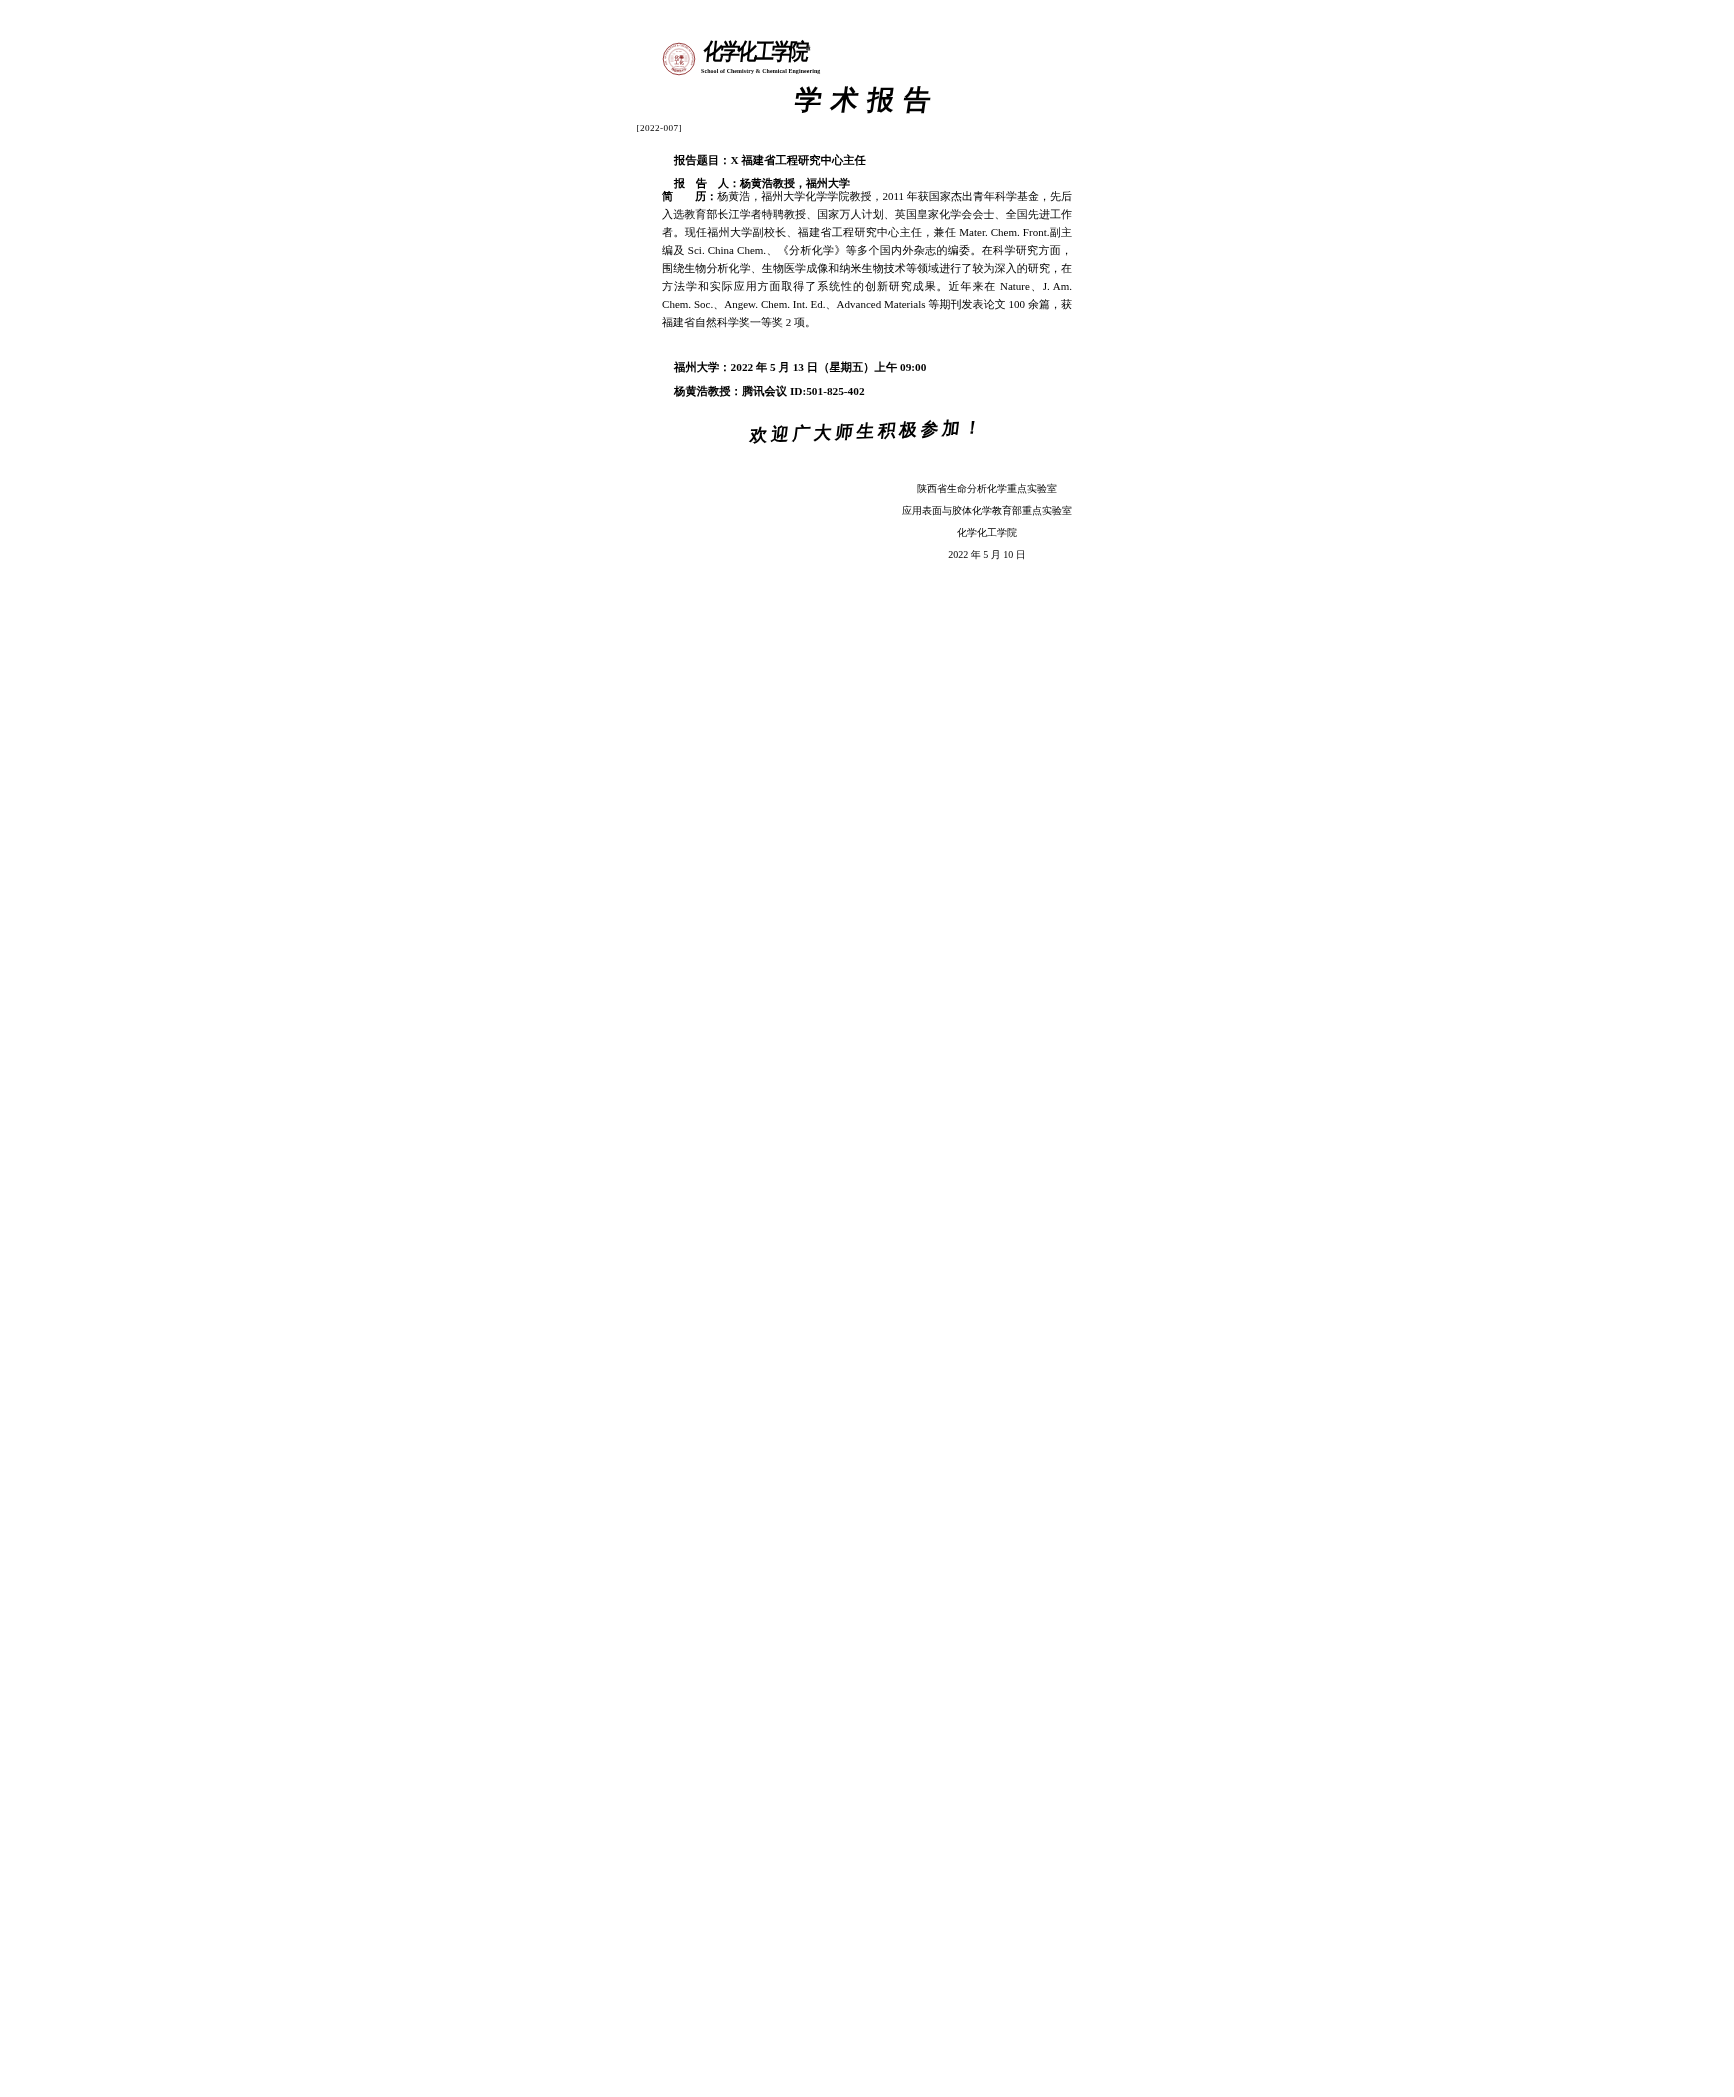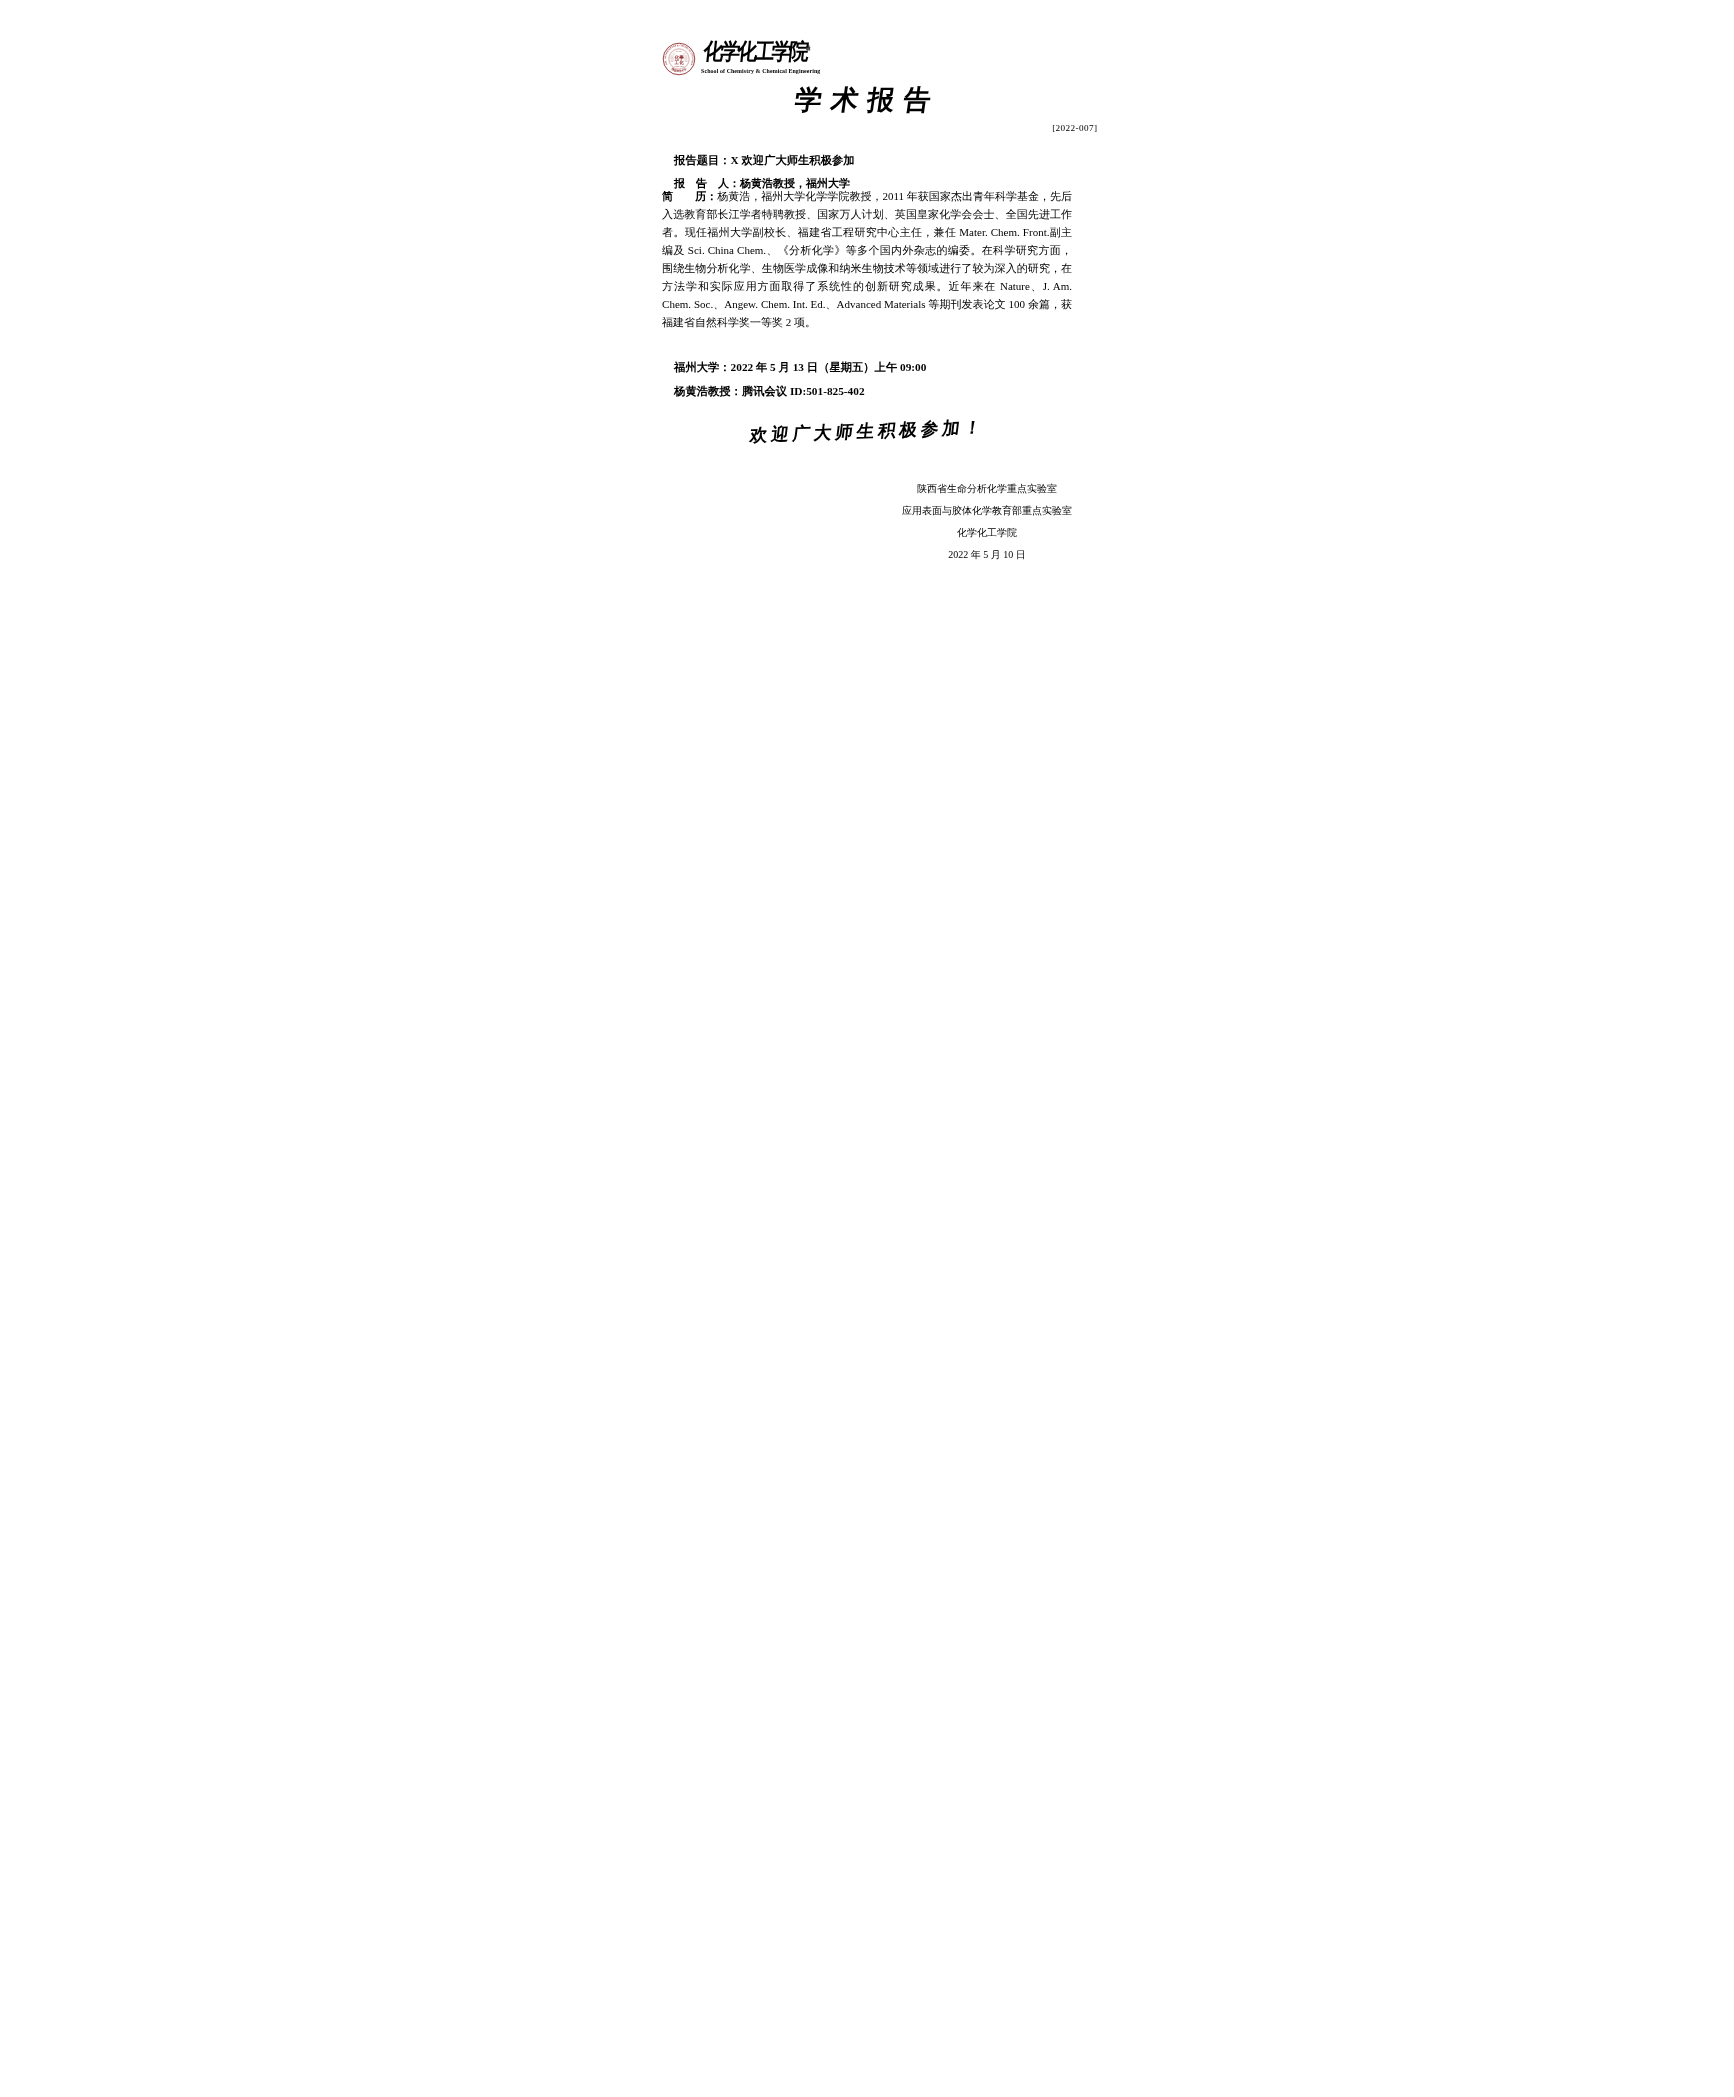--- a/index.html
+++ b/index.html
@@ -36,21 +36,21 @@
   
   .doc-title{
     position:absolute;left:0;top:82px;width:100%;
     margin:0;text-align:center;
     font-size:27px;font-weight:900;letter-spacing:9.2px;
     transform:skewX(-8deg);
     white-space:nowrap;
   }
   .issue{
     position:absolute;left:0;top:123px;width:100%;
-    text-align:right;font-size:9.2px;letter-spacing:0.4px;
+    text-align:left;font-size:9.2px;letter-spacing:0.4px;
   }
   
   .row{position:absolute;left:25.6px;width:410px;font-size:11.3px;line-height:1.25;white-space:nowrap;}
   .row .lbl{font-weight:700;margin-left:12px;}
   .row-topic{top:153px;font-weight:700;}
   .row-speaker{top:177px;font-weight:700;font-size:11px;}
   .bio{
     position:absolute;left:25.6px;top:187px;width:410px;
     margin:0;font-size:11px;line-height:18px;
     text-align:justify;text-justify:inter-ideograph;
@@ -112,21 +112,21 @@
     </svg>
     <div class="logo-cn">化学化工学院</div>
     <div class="logo-inscription">房喻题</div>
     <div class="logo-en">School of Chemistry &amp; Chemical Engineering</div>
   </div>
 
   <h1 class="doc-title">学术报告</h1>
   <div class="issue">[2022-007]</div>
 
   <div class="row row-topic">
-    <span class="lbl">报告题目：</span><span>X 欢迎广大师生积极参加</span>
+    <span class="lbl">报告题目：</span><span>X 福建省工程研究中心主任</span>
   </div>
 
   <div class="row row-speaker">
     <span class="lbl">报　告　人：</span><span>杨黄浩教授，福州大学</span>
   </div>
 
   <p class="bio">
     <span class="lbl">简　　历：</span><span>杨黄浩，福州大学化学学院教授，2011 年获国家杰出青年科学基金，先后入选教育部长江学者特聘教授、国家万人计划、英国皇家化学会会士、全国先进工作者。现任福州大学副校长、福建省工程研究中心主任，兼任 Mater. Chem. Front.副主编及 Sci. China Chem.、《分析化学》等多个国内外杂志的编委。在科学研究方面，围绕生物分析化学、生物医学成像和纳米生物技术等领域进行了较为深入的研究，在方法学和实际应用方面取得了系统性的创新研究成果。近年来在 Nature、J. Am. Chem. Soc.、Angew. Chem. Int. Ed.、Advanced Materials 等期刊发表论文 100 余篇，获福建省自然科学奖一等奖 2 项。</span>
   </p>
 

